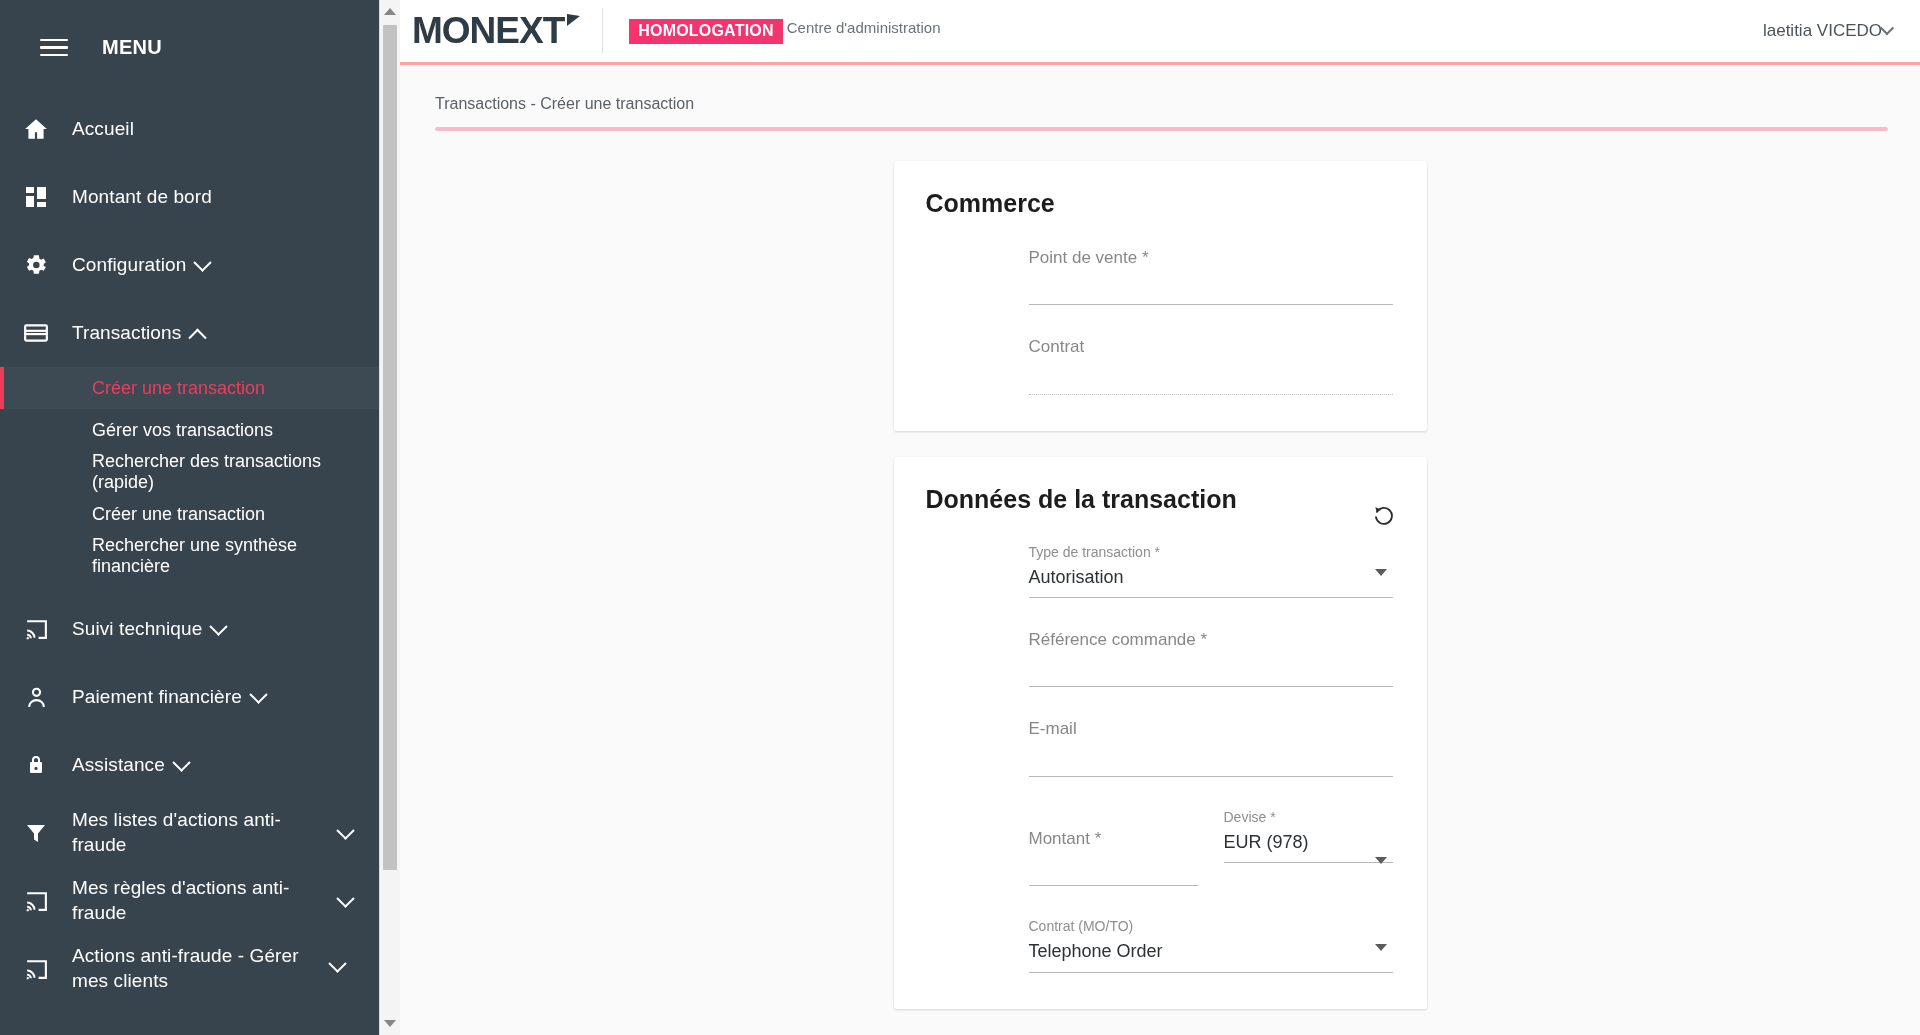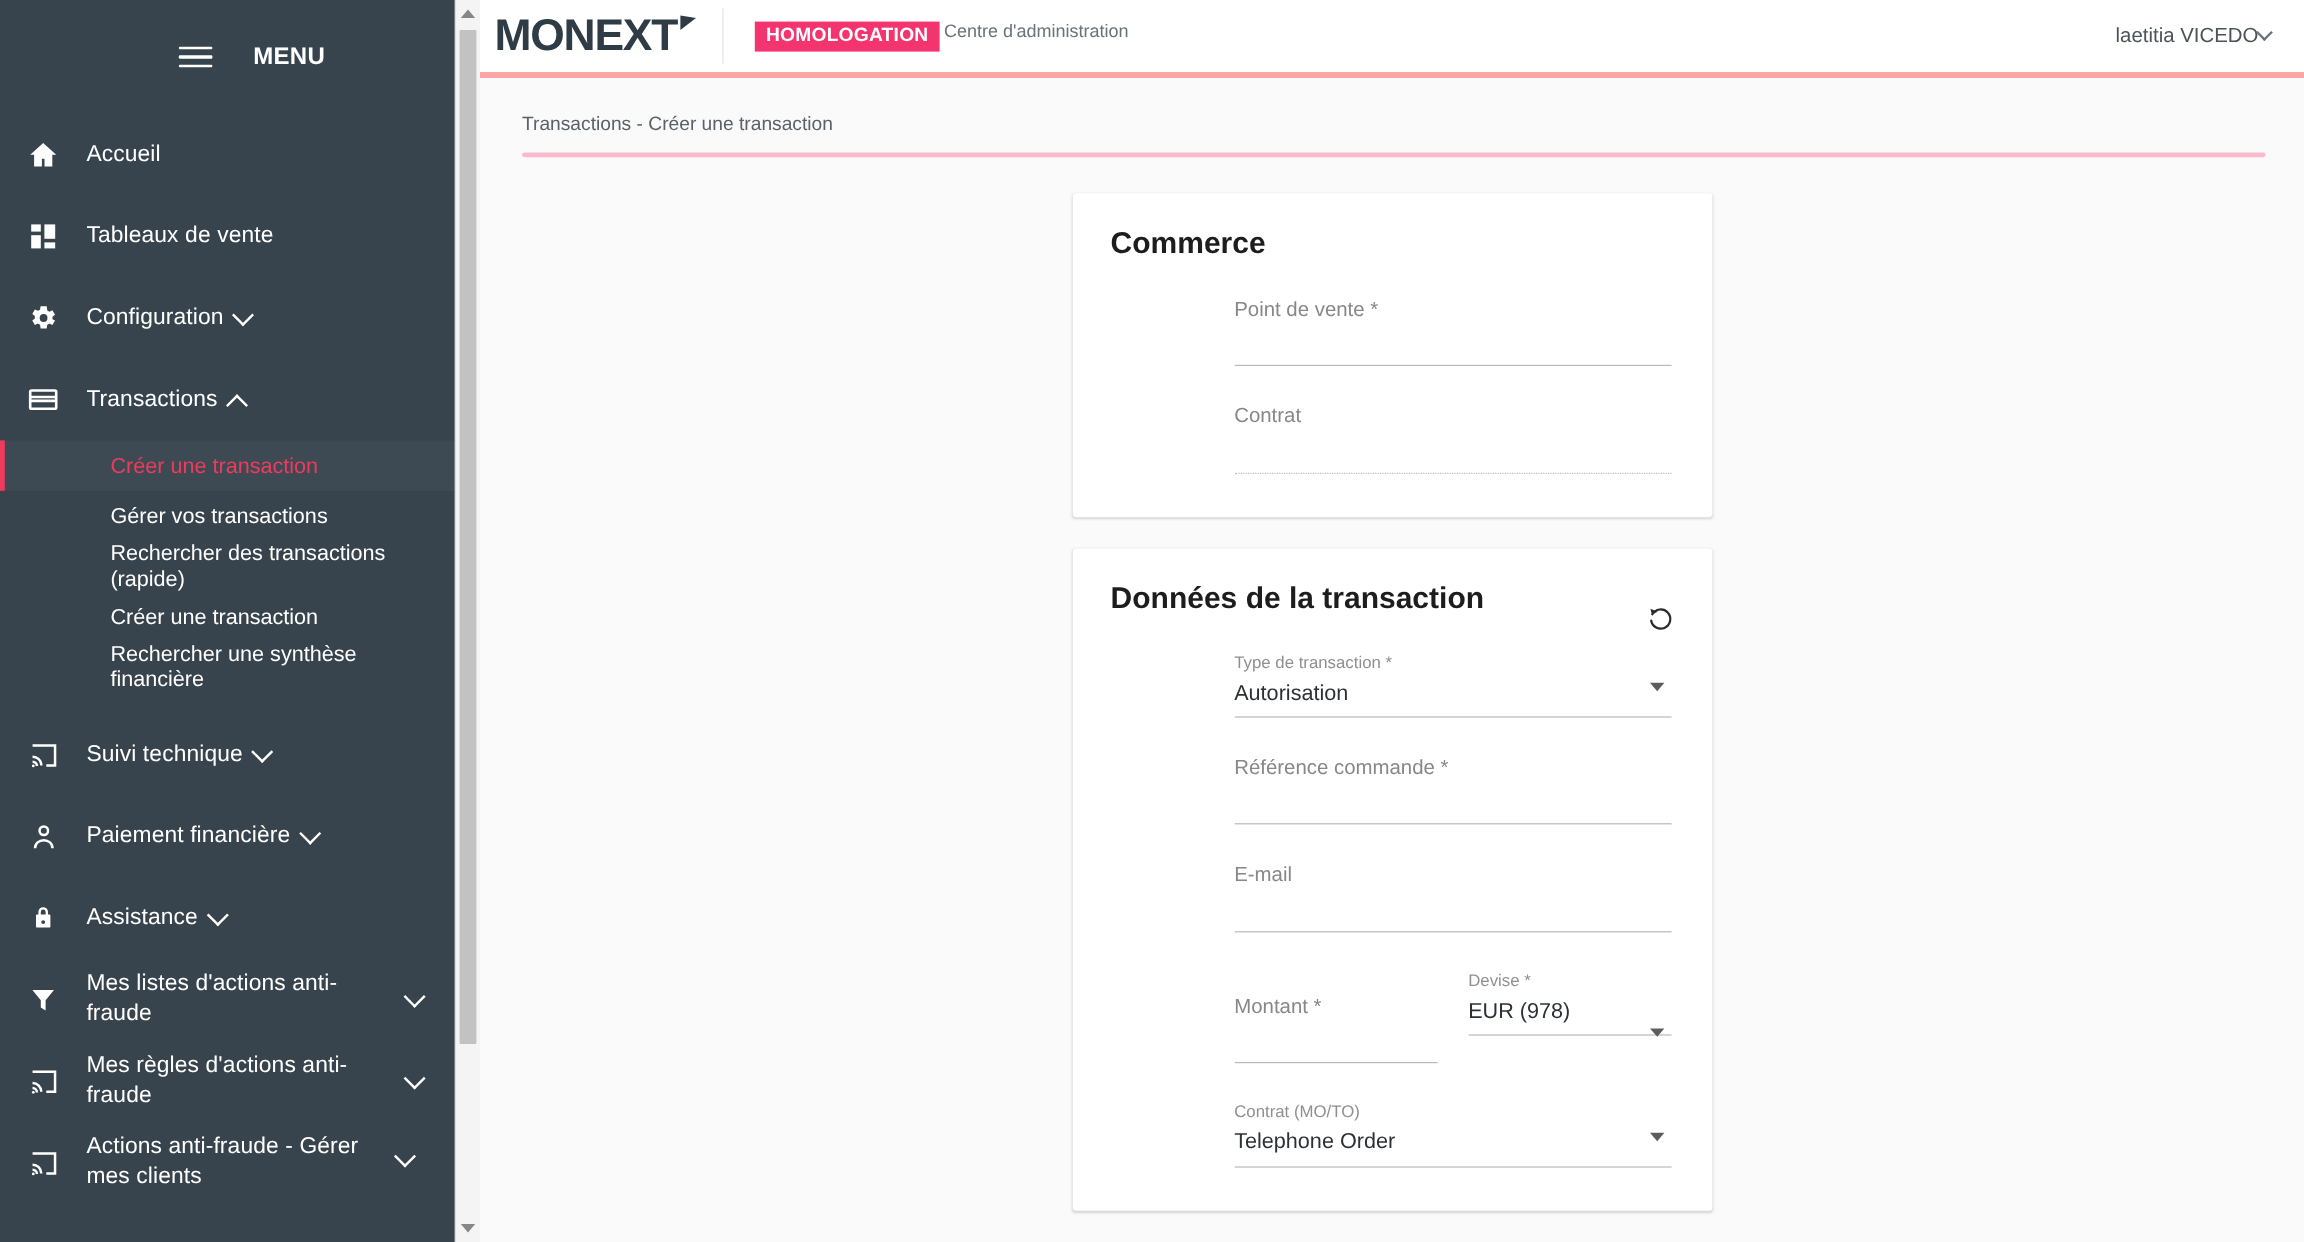--- a/index.html
+++ b/index.html
@@ -15,21 +15,21 @@
   .sidebar {
     width: 400px; height: 1035px;
     background: #38444d;
     position: relative;
     overflow: hidden;
     flex: 0 0 400px;
   }
   .sb-scroll { position: absolute; inset: 0 20px 0 0; }
   .menu-head {
     display: flex; align-items: center;
-    height: 95px; padding-left: 20px; justify-content: center;
+    height: 95px; padding-left: 20px;
   }
   .burger { width: 40px; display: flex; flex-direction: column; gap: 5px; align-items: center; margin-left: 14px; cursor: pointer;}
   .burger span { display:block; width: 28px; height: 2.5px; background: #fff; border-radius: 1px;}
   .menu-label {
     color: #ffffff; font-size: 20px; font-weight: 700; letter-spacing: .3px;
     margin-left: 28px;
   }
   .nav-item {
     display: flex; align-items: center;
     min-height: 68px; padding: 8px 0;
@@ -86,21 +86,21 @@
   .sb-thumb {
     position:absolute; left: 3px; right: 3px; top: 25px; height: 845px;
     background: #c2c2c2; border-radius: 1px;
   }
 
   
   .main { flex: 1; height: 1035px; background: #fafafa; position: relative; overflow:hidden; }
   .topbar {
     height: 65px; background: #ffffff;
     display: flex; align-items: center; padding: 0 28px 0 12px;
-    border-bottom: 5px solid #fca5a5;
+    border-bottom: 3px solid #fca5a5;
   }
   .logo {
     font-size: 37px; font-weight: 700; color: #2f3c46;
     letter-spacing: -1px; position: relative; padding-right: 16px;
     font-family: "Liberation Sans", sans-serif;
   }
   .logo .tri {
     position: absolute; right: 0; top: 4px;
     width: 0; height: 0;
     border-left: 13px solid #2f3c46;
@@ -201,21 +201,21 @@
 
       <div class="nav-item">
         <span class="nav-icon">
           <svg width="24" height="24" viewBox="0 0 24 24" fill="#fff">
               <rect x="2" y="2" width="8" height="6"></rect>
               <rect x="13" y="2" width="9" height="12"></rect>
               <rect x="2" y="11" width="8" height="11"></rect>
               <rect x="13" y="17" width="9" height="5"></rect>
             </svg>
         </span>
-        <span class="nav-text">Tableaux de vente</span>
+        <span class="nav-text">Montant de bord</span>
       </div>
 
       <div class="nav-item">
         <span class="nav-icon">
           <svg width="26" height="26" viewBox="0 0 24 24" fill="#fff">
               <path d="M19.1 12.9a7.6 7.6 0 000-1.8l2-1.6-2-3.4-2.4 1a7.4 7.4 0 00-1.6-.9L14.7 3H10l-.4 2.6c-.6.2-1.1.5-1.6.9l-2.4-1-2 3.4 2 1.6a7.6 7.6 0 000 1.8l-2 1.6 2 3.4 2.4-1c.5.4 1 .7 1.6.9l.4 2.8h4.7l.4-2.8c.6-.2 1.1-.5 1.6-.9l2.4 1 2-3.4zM12.3 15a3 3 0 110-6 3 3 0 010 6z"></path>
             </svg>
         </span>
         <span class="nav-text">
           <span>Configuration</span>

